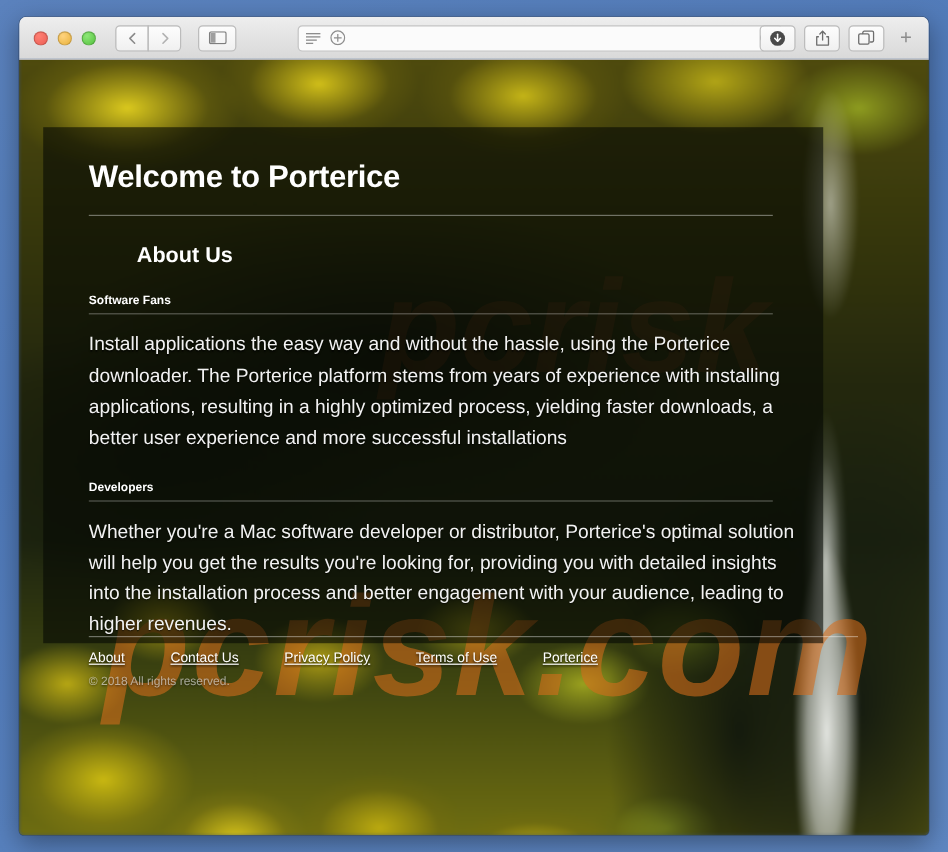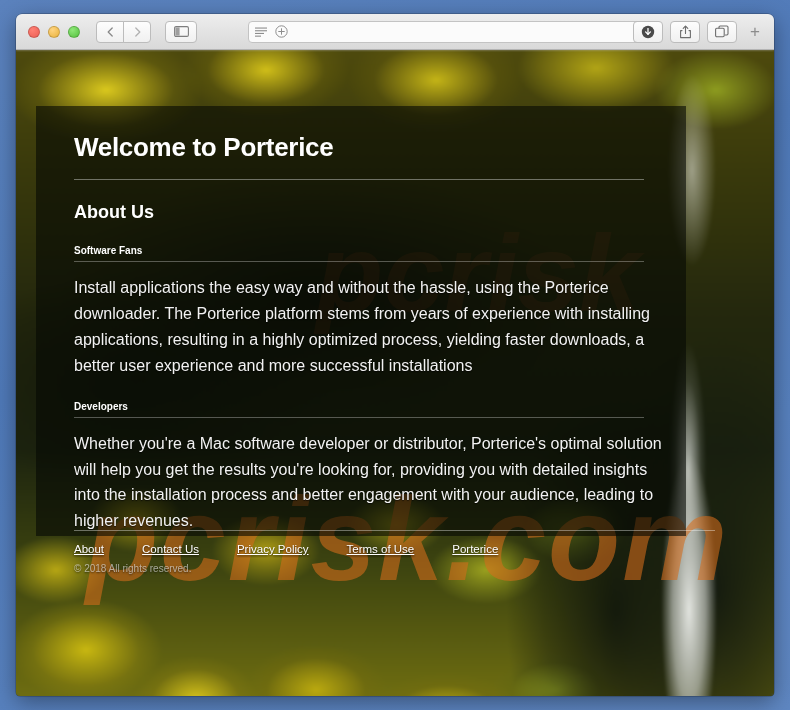--- a/index.html
+++ b/index.html
@@ -221,20 +221,21 @@
     background: rgba(255,255,255,0.30);
     margin-right: 20px;
   }
   .rule.bright { background: rgba(255,255,255,0.38); }
 
   #about-heading {
     font-size: 18px;
     font-weight: bold;
     margin-top: 22px;
     margin-bottom: 6px;
+    margin-left: 40px;
   }
 
   .sub-heading {
     font-size: 10px;
     font-weight: bold;
     margin-top: 22px;
     margin-bottom: 5px;
   }
 
   .body-text {

